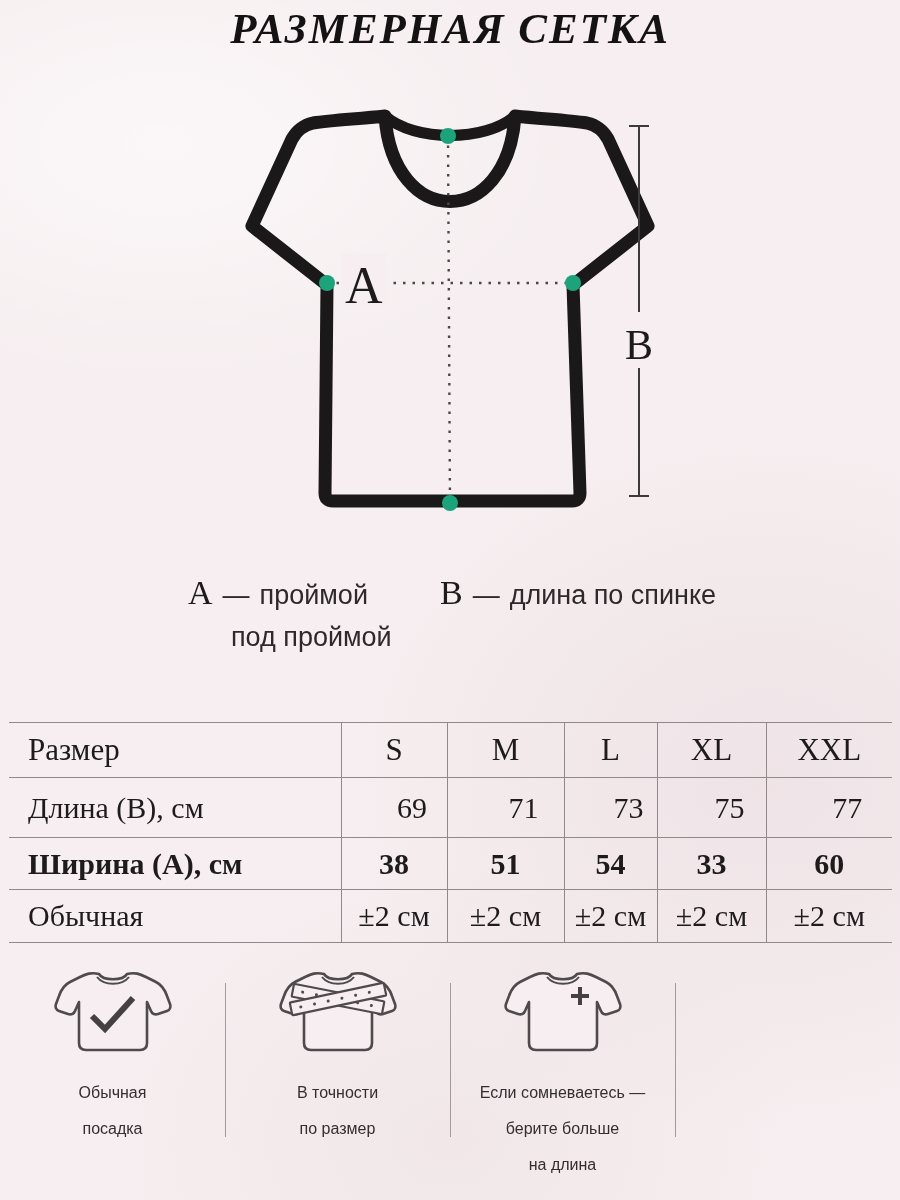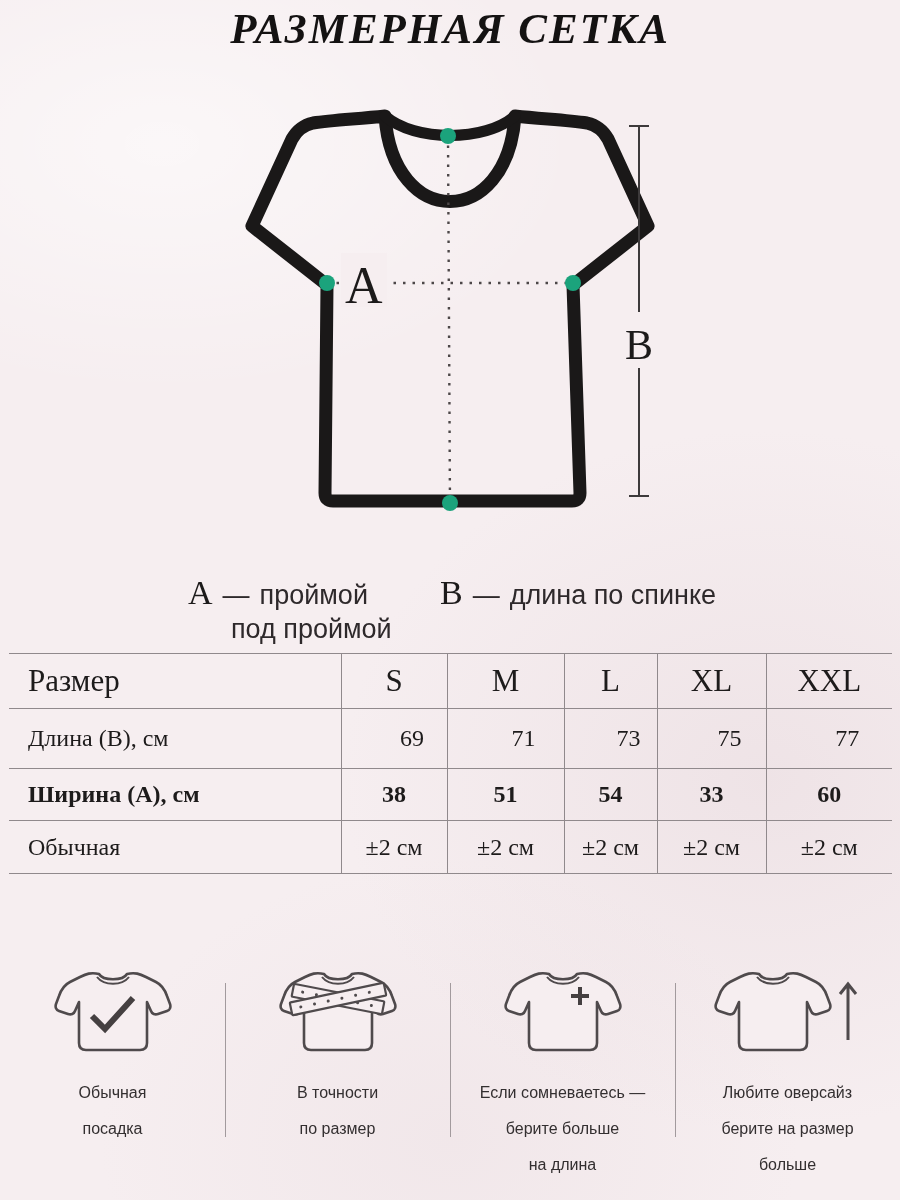--- a/index.html
+++ b/index.html
@@ -31,31 +31,31 @@
   .mpoint{fill:#1ba37c;}
   .diagram-letter{font-family:"Liberation Serif", serif;fill:#1c1a1a;}
   .letter-a{font-size:52px;}
   .letter-b{font-size:42px;}
 
   .legend{position:absolute;font-family:"Liberation Sans", sans-serif;font-size:27px;color:#2e292b;}
   .legend-a{left:188px;top:574px;}
   .legend-b{left:428px;top:574px;margin-left:12px;}
   .legend-letter{font-family:"Liberation Serif", serif;font-size:34px;color:#1c1a1a;margin-right:10px;}
   .legend-dash{margin-right:10px;}
-  .legend-line2{margin-top:2px;padding-left:43px;}
+  .legend-line2{margin-top:10px;padding-left:43px;}
 
   .size-table{
-    position:absolute;left:9px;top:653px;width:883px;
+    position:absolute;left:9px;top:722px;width:883px;
     border-collapse:collapse;table-layout:fixed;
     font-family:"Liberation Serif", serif;color:#1d1b1b;
   }
   .size-table td, .size-table th{
     border-bottom:1px solid #90898c;
     font-weight:normal;vertical-align:middle;
-    font-size:24px;padding:0;text-align:center;
+    font-size:30px;padding:0;text-align:center;
   }
   .size-table tr > *:first-child{text-align:left;padding-left:19px;}
   .size-table td + td, .size-table th + th{border-left:1px solid #90898c;}
   .size-table thead th{border-top:1px solid #90898c;font-size:31px;height:54px;}
   .r1 td{height:59px;padding-left:36px;}
   .r2 td{height:51px;font-weight:bold;}
   .r3 td{height:52px;}
 
   .fit-guide{position:absolute;left:0;top:960px;width:900px;height:240px;
     display:grid;grid-template-columns:225px 225px 225px 225px;}
@@ -225,31 +225,20 @@
         <use href="#tee"></use>
         <path d="M77,19 L77,37 M68,28 L86,28" fill="none" stroke="#454041" stroke-width="4" stroke-linecap="butt"></path>
       </svg>
       <div class="fit-caption">
         <span class="cap-line">Если сомневаетесь —</span>
         <span class="cap-line">берите больше</span>
         <span class="cap-line">на длина</span>
       </div>
     </div>
 
-    <div class="fit-item">
-      <svg class="fit-icon" width="150" height="95" viewBox="0 0 150 95">
-        <use href="#tee"></use>
-        <path d="M135,72 L135,17 M127,26 L135,16 L143,26" fill="none" stroke="#4f4a4c" stroke-width="3" stroke-linecap="butt" stroke-linejoin="miter"></path>
-      </svg>
-      <div class="fit-caption">
-        <span class="cap-line">Любите оверсайз</span>
-        <span class="cap-line">берите на размер</span>
-        <span class="cap-line">больше</span>
-      </div>
-    </div>
 
   </div>
 
   <div class="fit-divider div-1"></div>
   <div class="fit-divider div-2"></div>
   <div class="fit-divider div-3"></div>
 
 </div>
 
 </body></html>

